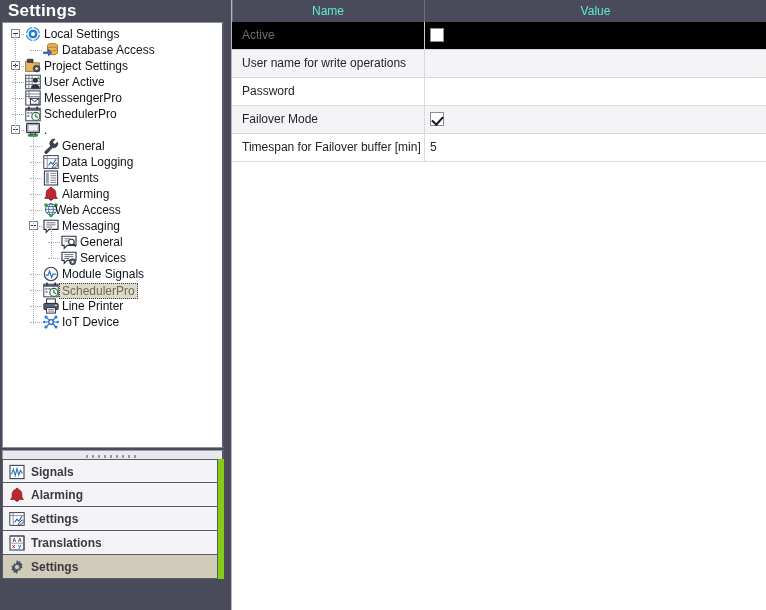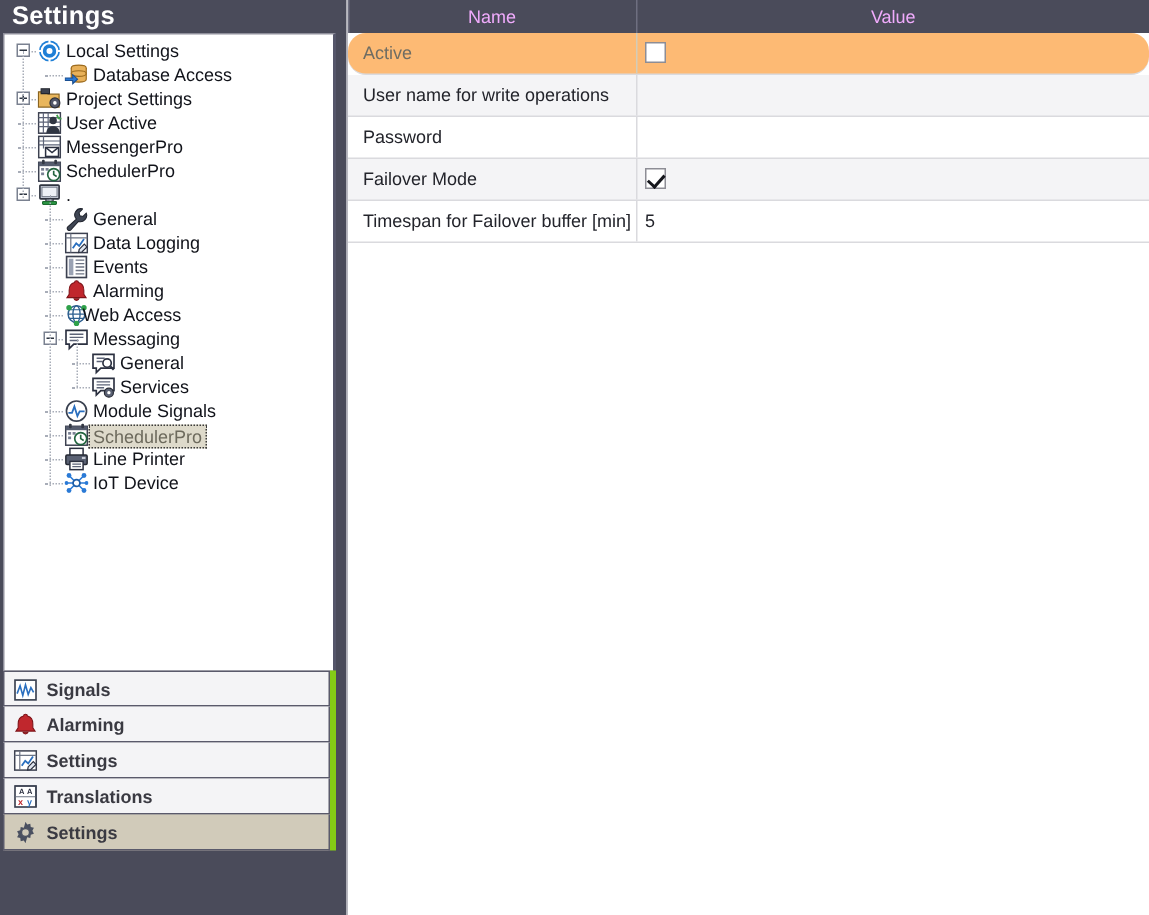--- a/index.html
+++ b/index.html
@@ -128,23 +128,23 @@
     display: block;
     float: left;
     width: 2px; height: 3px;
     margin-right: 4px;
     background: #9297a8;
   }
 
   
   #bottom-nav {
     position: absolute;
-    left: 2px; top: 447px;
+    left: 2px; top: 459px;
     width: 222px;
-    border-right: 4px solid #84cc16;
+    border-right: 6px solid #84cc16;
     box-sizing: border-box;
   }
   .navitem {
     position: relative;
     height: 24px;
     line-height: 24px;
     background: #f4f4f6;
     border: 1px solid #5a5a6b;
     border-top: none;
     box-sizing: border-box;
@@ -181,21 +181,21 @@
     background: #4a4b5a;
     color: #ffffff;
   }
   #thead .th {
     position: absolute;
     top: 0;
     height: 22px;
     line-height: 22px;
     font-size: 12px;
     text-align: center;
-    color: #f0abfc;
+    color: #5eead4;
   }
   #thead .th.name  { left: 0px;   width: 192px; }
   #thead .th.value { left: 193px; width: 341px; }
   #thead .divider {
     position: absolute;
     left: 192px; top: 0;
     width: 1px; height: 22px;
     background: #6e6f80;
   }
   #thead .edge-l {
@@ -204,21 +204,21 @@
     width: 1px; height: 22px;
     background: #6e6f80;
   }
   .trow {
     position: relative;
     height: 27px;
     border-bottom: 1px solid #dadade;
     background: #ffffff;
   }
   .trow.alt      { background: #f4f4f6; }
-  .trow.selected { background: #fdba74; border-radius: 12px; }
+  .trow.selected { background: #000000; }
   .trow .cell-name {
     position: absolute;
     left: 10px; top: 0;
     height: 27px; line-height: 27px;
     font-size: 12px;
     color: #23242b;
     white-space: nowrap;
   }
   .trow.selected .cell-name { color: #6f6d63; }
   .trow .colsep {

